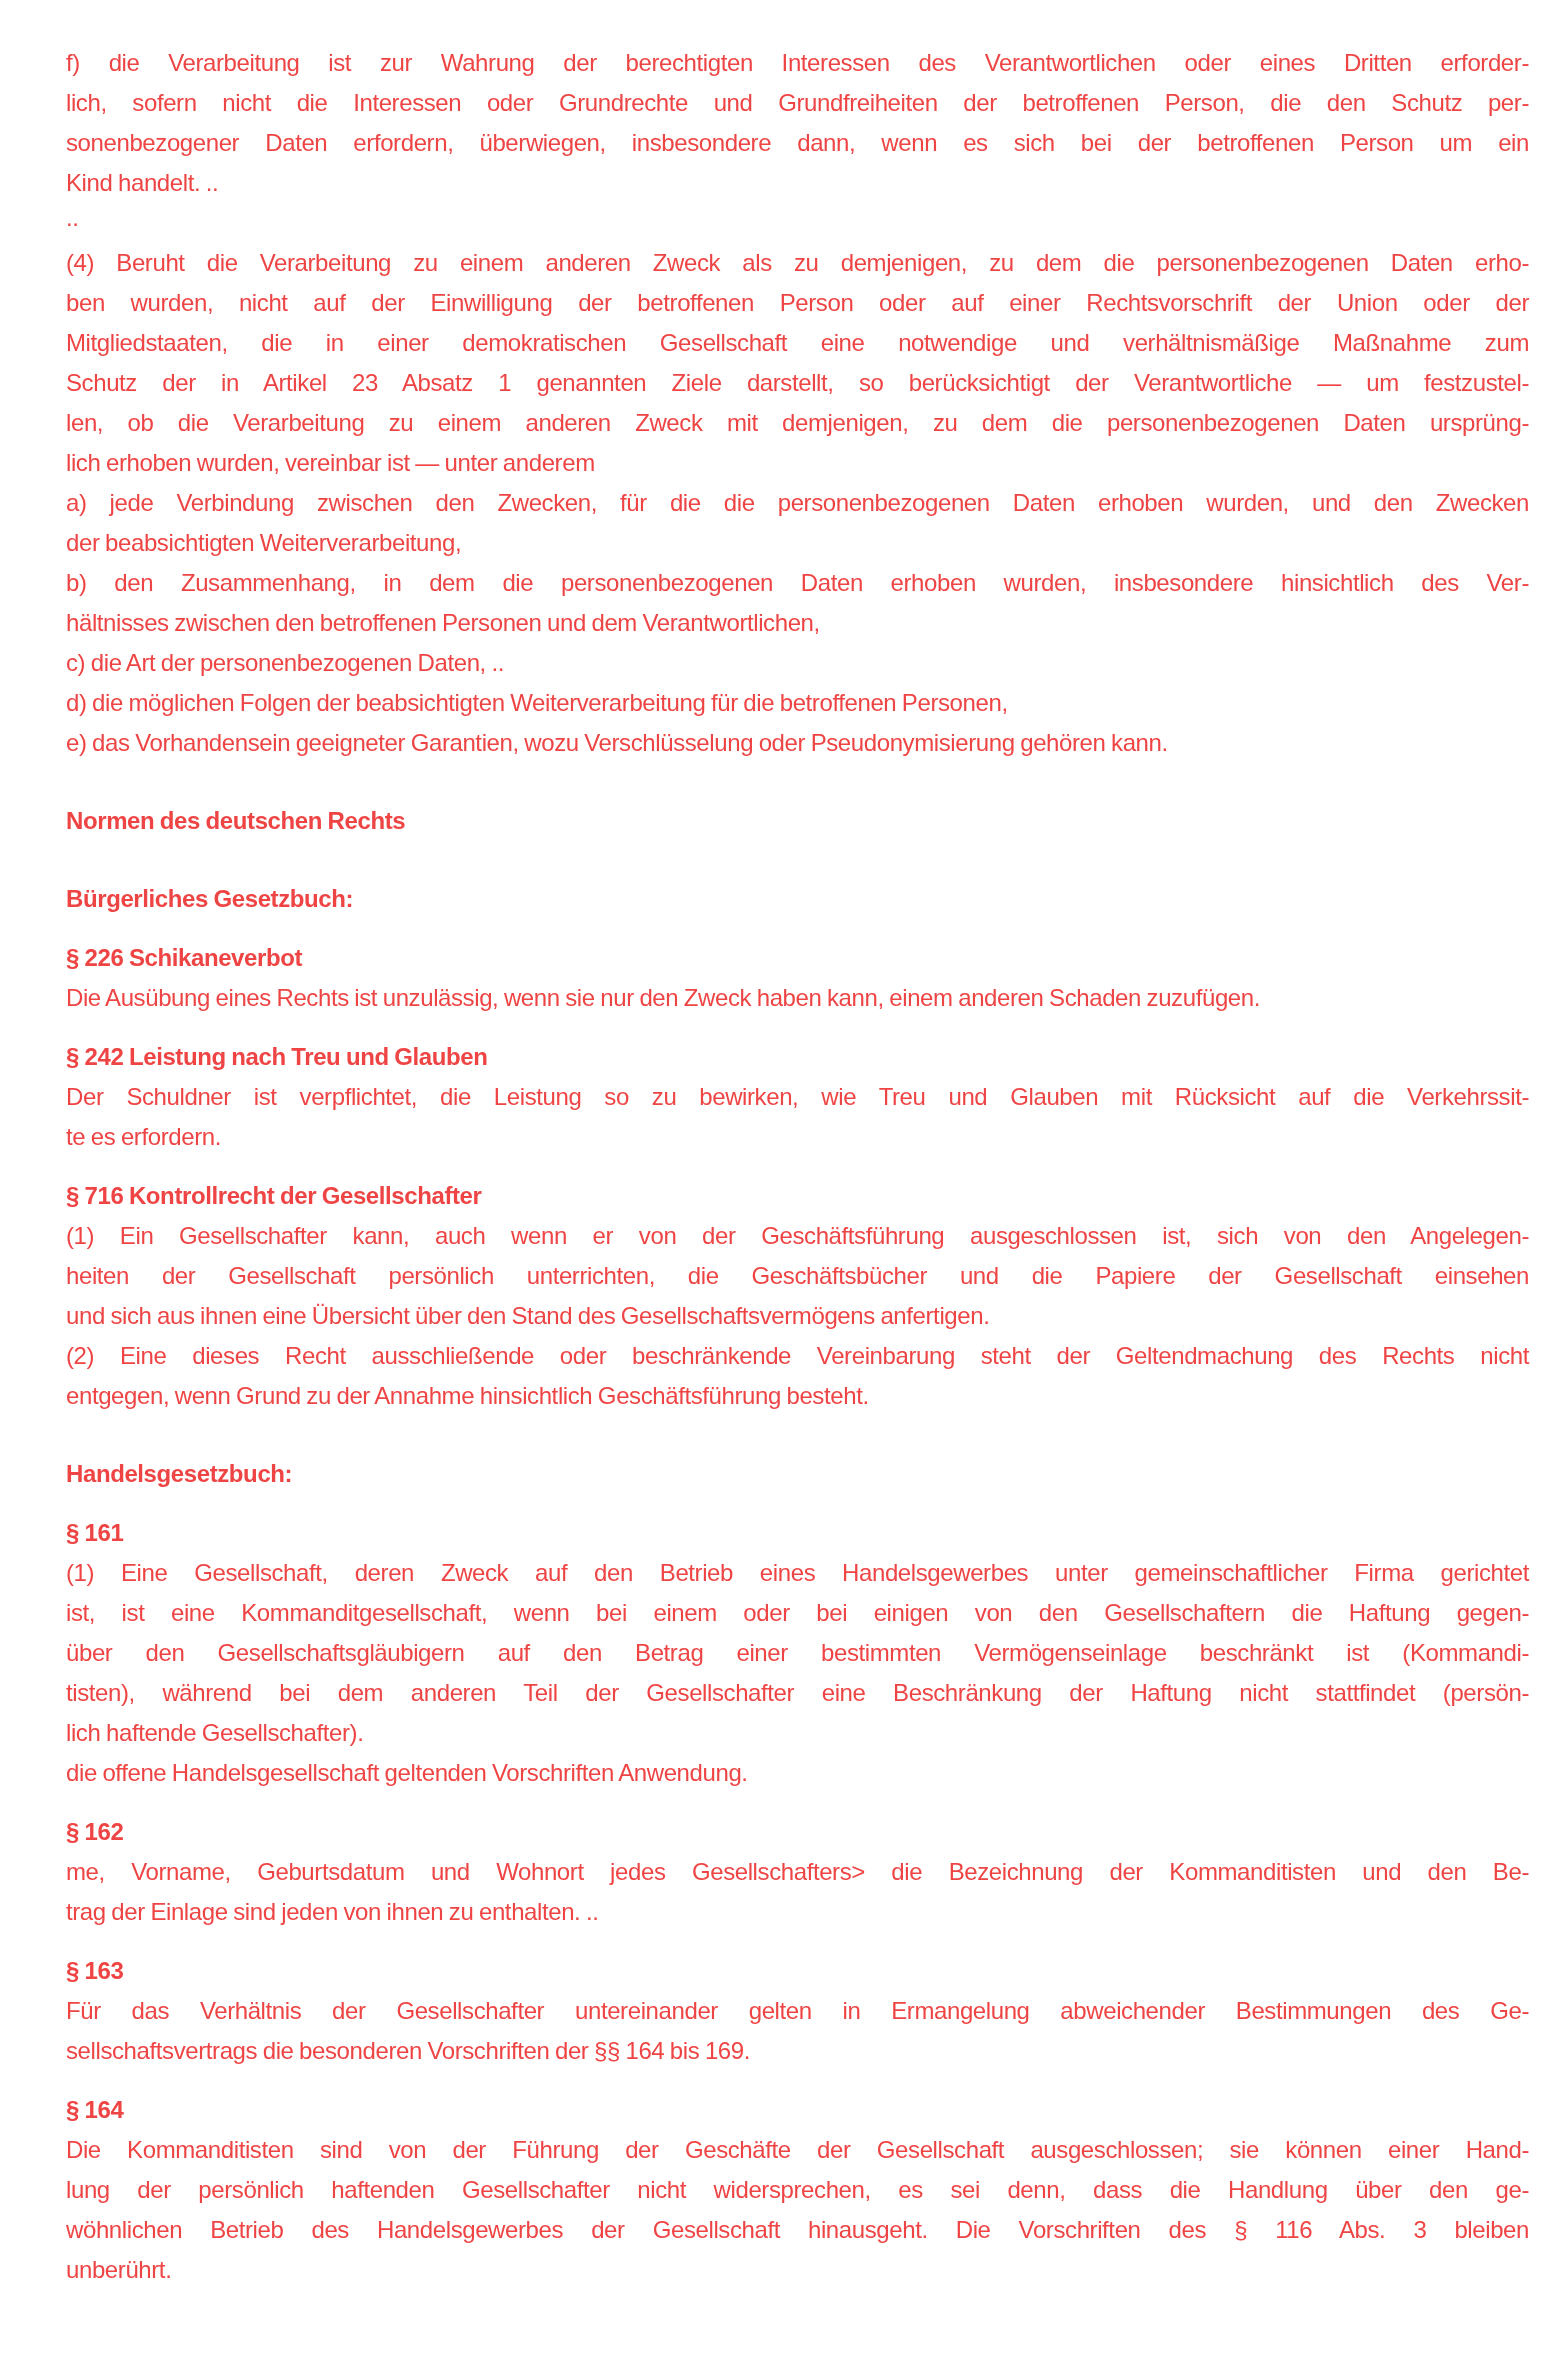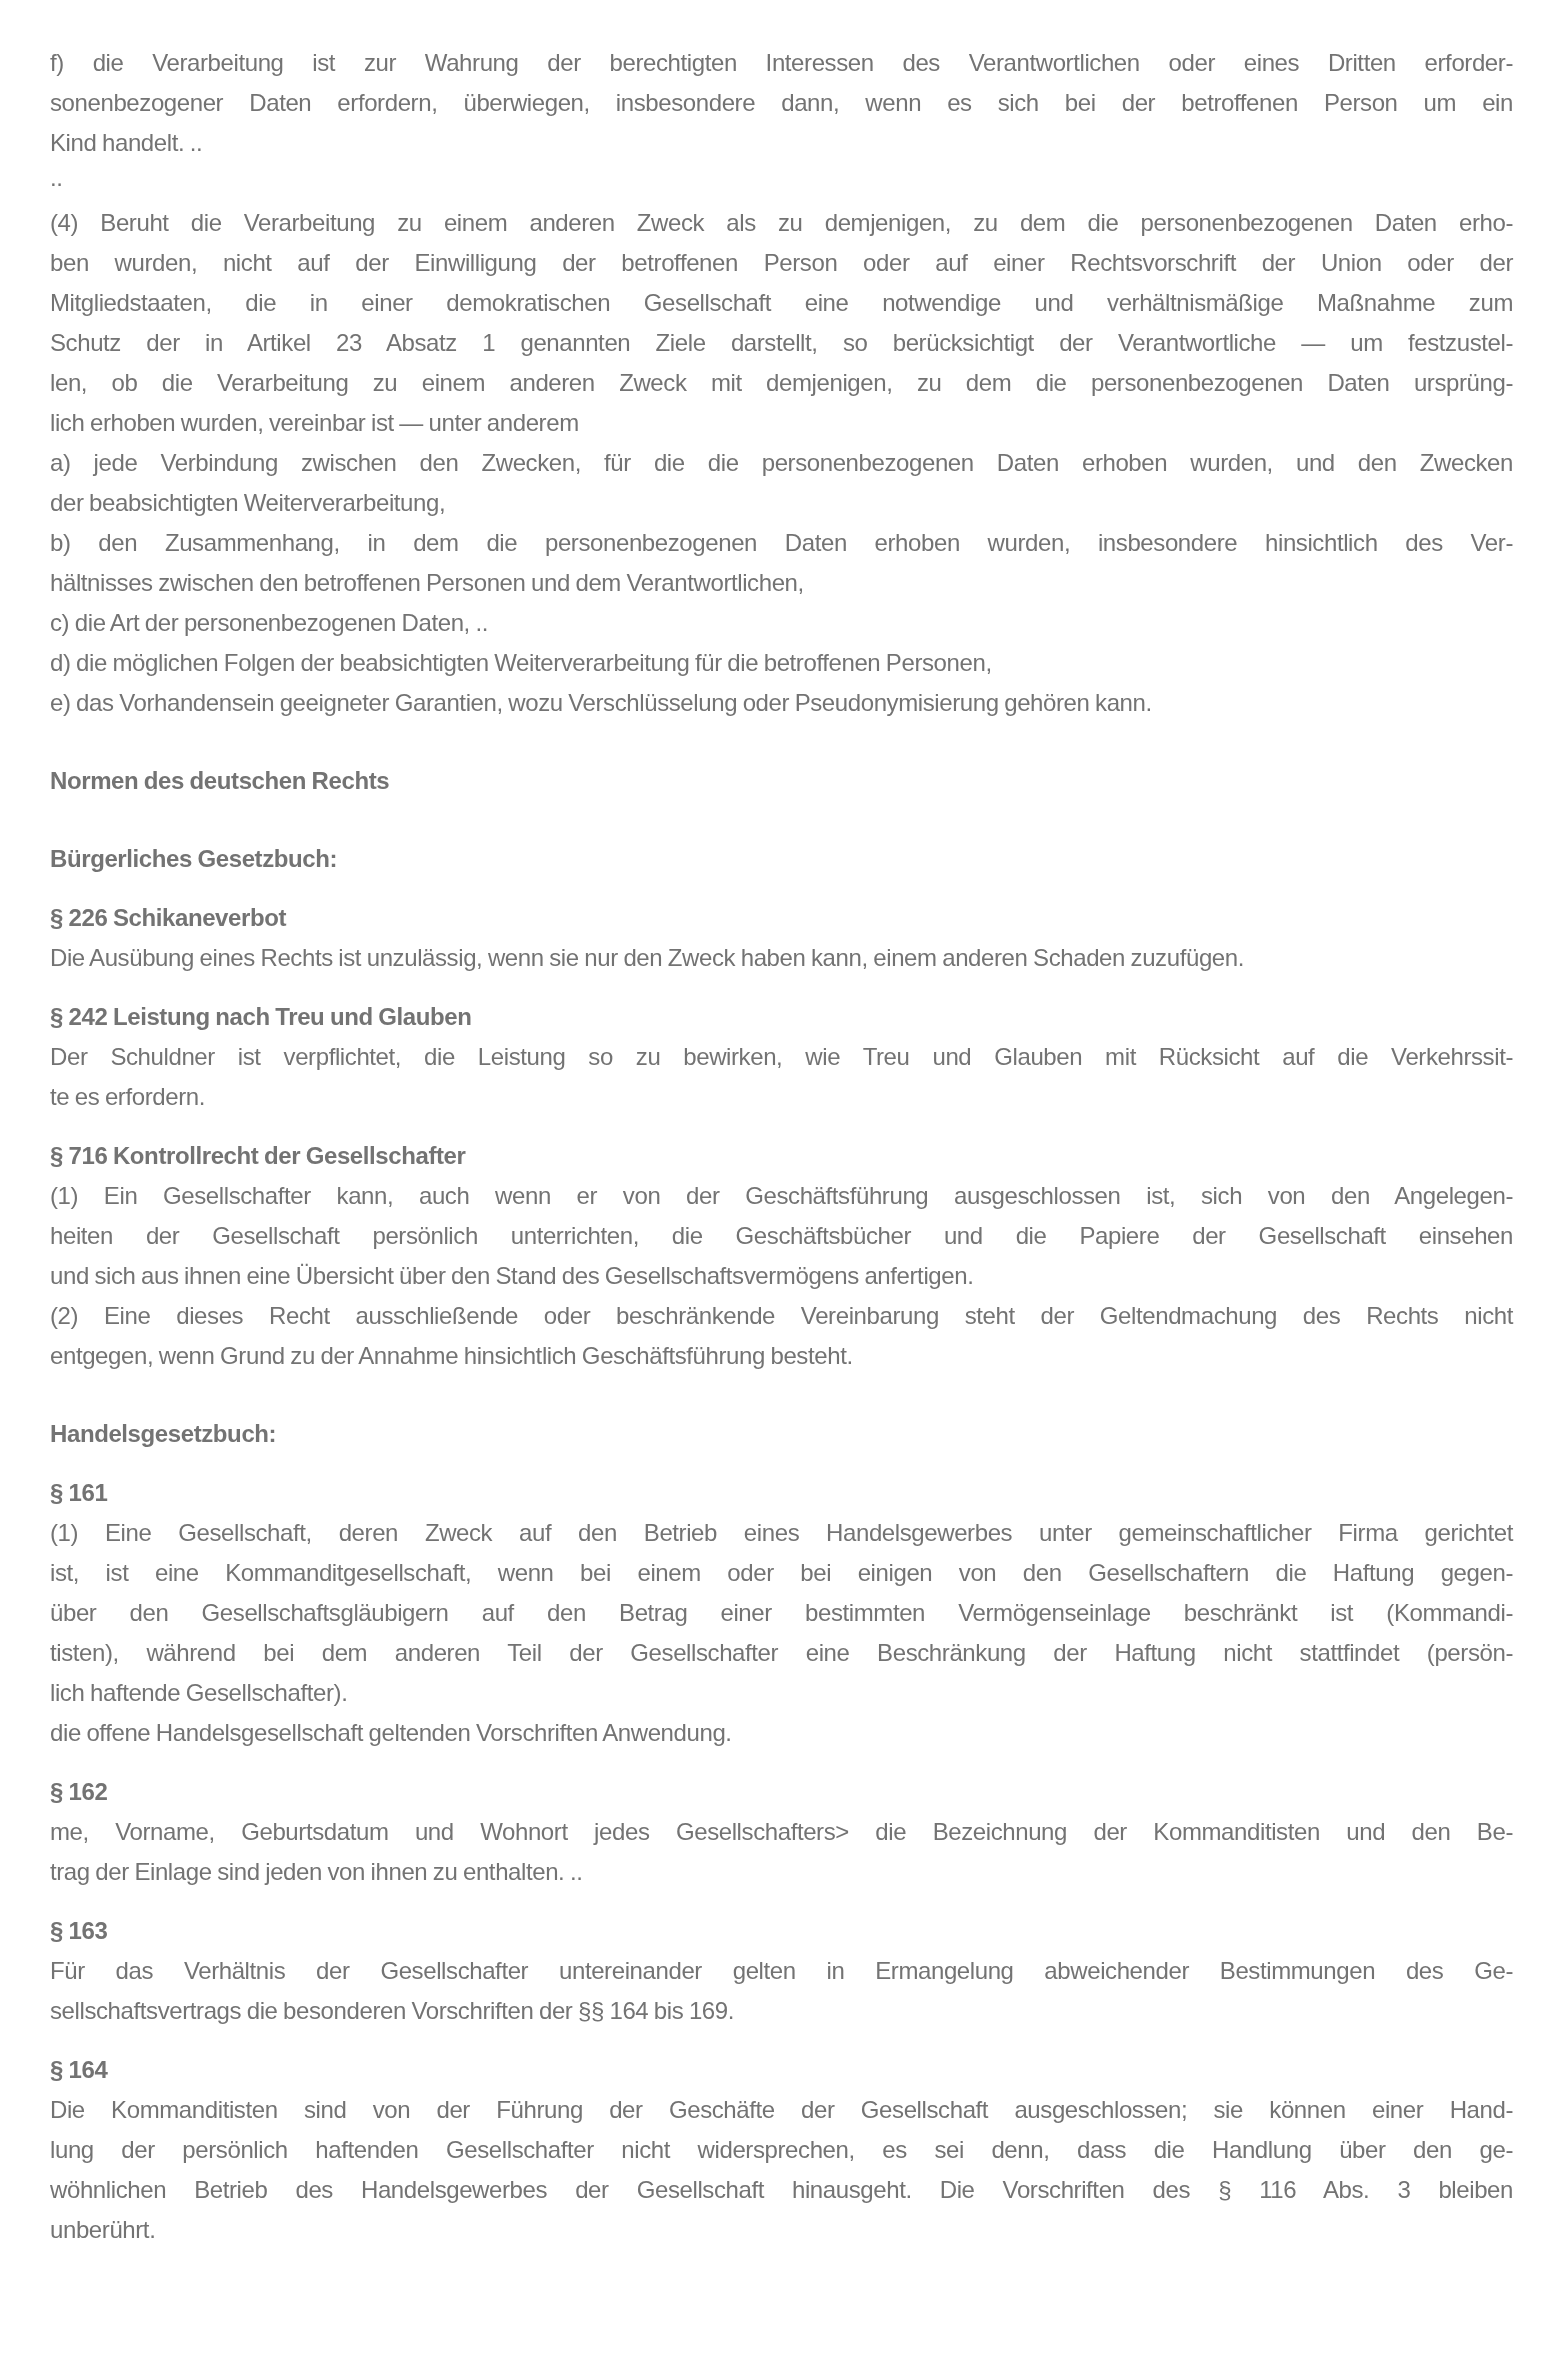--- a/index.html
+++ b/index.html
@@ -1,38 +1,39 @@
 <!DOCTYPE html>
 <html style="font-size:11.8px"><head>
 <meta charset="utf-8">
 <style>
   html, body { margin: 0; padding: 0; background: #ffffff; }
   body { width: 1563px; height: 2377px; position: relative; overflow: hidden; }
   .page {
-    position: absolute; left: 50px; top: 43px; width: 1463px;
+    position: absolute; left: 66px; top: 43px; width: 1463px;
     font-family: "Liberation Sans", sans-serif;
-    color: #737373;
+    color: #ef4444;
     font-size: 24px;
     letter-spacing: -0.4px;
     word-spacing: -0.7px;
   }
   .line { height: 40px; line-height: 40px; white-space: nowrap; }
   .line.j { text-align: justify; text-align-last: justify; }
   .heading { font-weight: bold; height: 40px; line-height: 40px; white-space: nowrap; }
   .gap-s { height: 19px; }
   .gap-l { height: 38px; }
   .dots { height: 40px; line-height: 29px; }
 </style>
 </head>
 <body>
 
 <div class="page">
 
   <div>
     <div class="line j">f) die Verarbeitung ist zur Wahrung der berechtigten Interessen des Verantwortlichen oder eines Dritten erforder-</div>
+    <div class="line j">lich, sofern nicht die Interessen oder Grundrechte und Grundfreiheiten der betroffenen Person, die den Schutz per-</div>
     <div class="line j">sonenbezogener Daten erfordern, überwiegen, insbesondere dann, wenn es sich bei der betroffenen Person um ein</div>
     <div class="line">Kind handelt. ..</div>
   </div>
 
   <div class="line dots">..</div>
 
   <div>
     <div class="line j">(4) Beruht die Verarbeitung zu einem anderen Zweck als zu demjenigen, zu dem die personenbezogenen Daten erho-</div>
     <div class="line j">ben wurden, nicht auf der Einwilligung der betroffenen Person oder auf einer Rechtsvorschrift der Union oder der</div>
     <div class="line j">Mitgliedstaaten, die in einer demokratischen Gesellschaft eine notwendige und verhältnismäßige Maßnahme zum</div>

